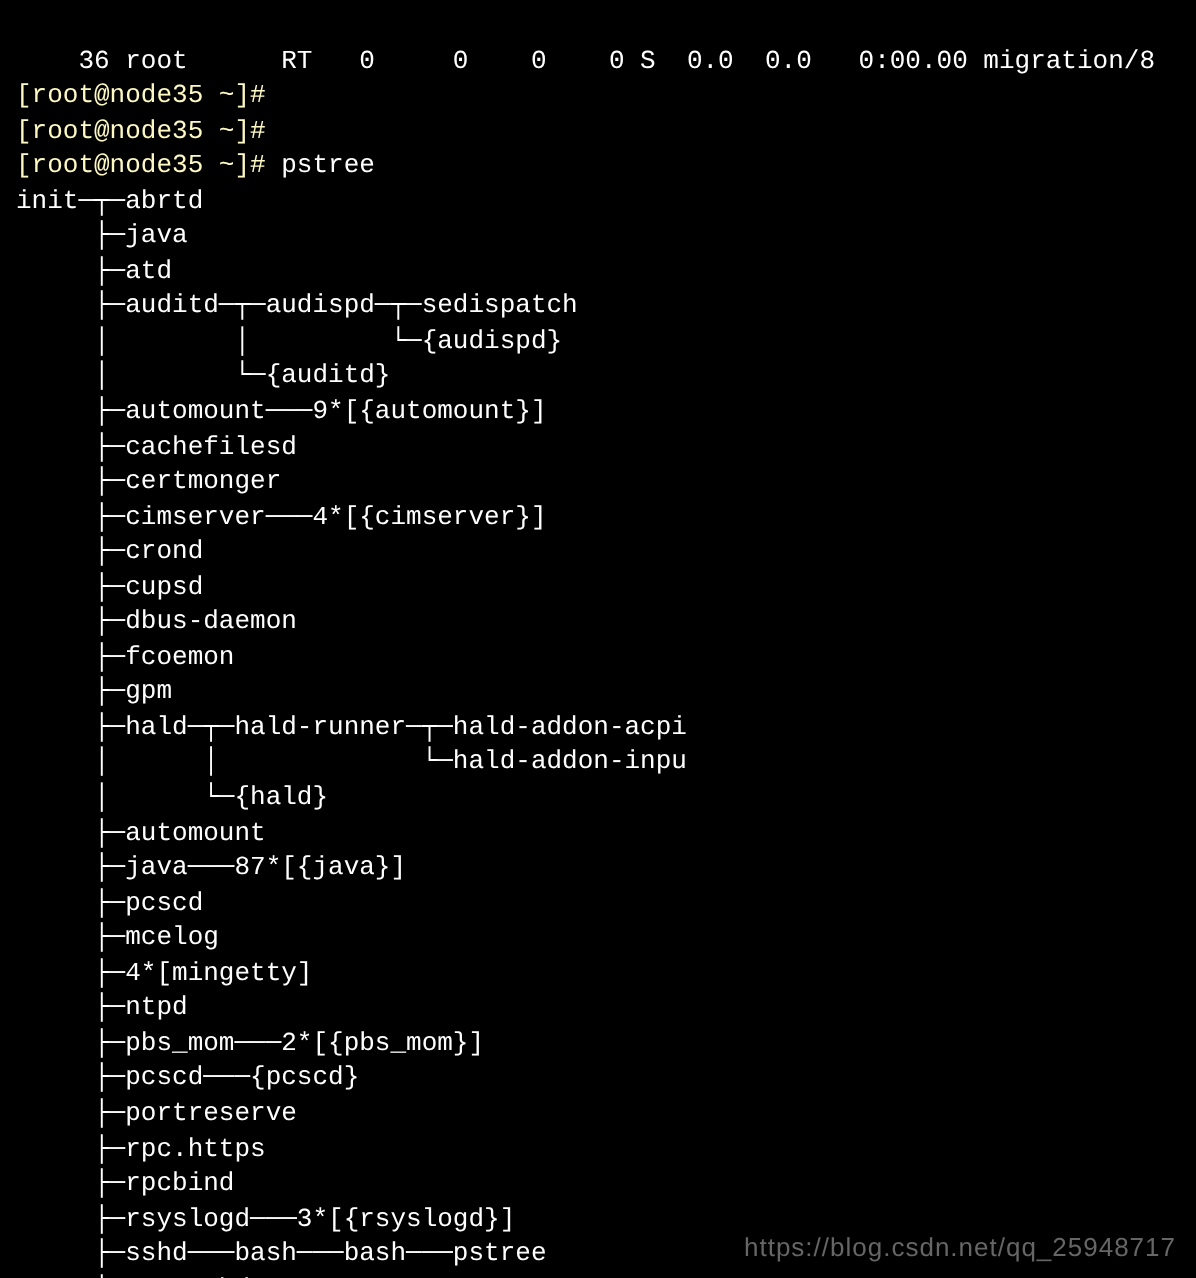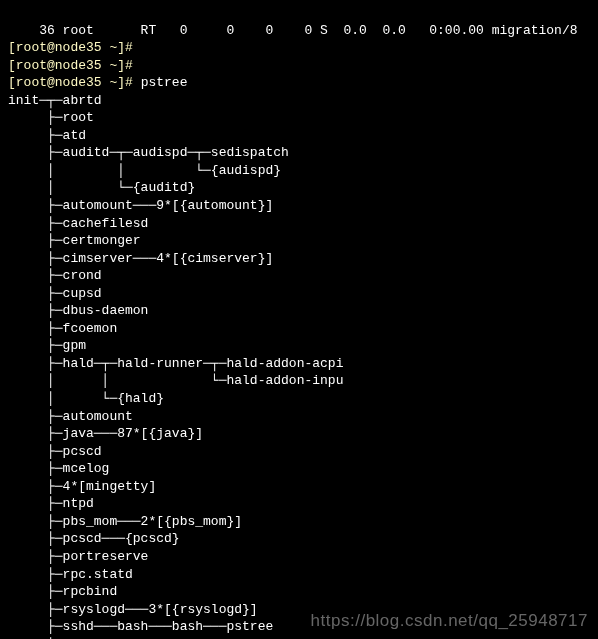--- a/index.html
+++ b/index.html
@@ -23,35 +23,35 @@
       white-space: pre;
     }
     .prompt {
       color: #fef9c3;
     }
     .watermark {
       position: absolute;
       bottom: 6px;
       right: 10px;
       color: #666666;
-      font-size: 17px;
+      font-size: 13px;
       font-family: sans-serif;
       letter-spacing: 0.5px;
     }
   </style>
 </head>
 <body>
 
 <div class="terminal">
 <span>    36 root      RT   0     0    0    0 S  0.0  0.0   0:00.00 migration/8</span>
 <span class="prompt">[root@node35 ~]# </span>
 <span class="prompt">[root@node35 ~]# </span>
 <span class="prompt">[root@node35 ~]# </span><span>pstree</span>
 <span>init─┬─abrtd</span>
-<span>     ├─root</span>
+<span>     ├─java</span>
 <span>     ├─atd</span>
 <span>     ├─auditd─┬─audispd─┬─sedispatch</span>
 <span>     │        │         └─{audispd}</span>
 <span>     │        └─{auditd}</span>
 <span>     ├─automount───9*[{automount}]</span>
 <span>     ├─cachefilesd</span>
 <span>     ├─certmonger</span>
 <span>     ├─cimserver───4*[{cimserver}]</span>
 <span>     ├─crond</span>
 <span>     ├─cupsd</span>
@@ -63,21 +63,21 @@
 <span>     │      └─{hald}</span>
 <span>     ├─automount</span>
 <span>     ├─java───87*[{java}]</span>
 <span>     ├─pcscd</span>
 <span>     ├─mcelog</span>
 <span>     ├─4*[mingetty]</span>
 <span>     ├─ntpd</span>
 <span>     ├─pbs_mom───2*[{pbs_mom}]</span>
 <span>     ├─pcscd───{pcscd}</span>
 <span>     ├─portreserve</span>
-<span>     ├─rpc.statd</span>
+<span>     ├─rpc.https</span>
 <span>     ├─rpcbind</span>
 <span>     ├─rsyslogd───3*[{rsyslogd}]</span>
 <span>     ├─sshd───bash───bash───pstree</span>
 <span>     ├─trqauthd</span>
 
 
 
 </div>
 
 <div class="watermark">https://blog.csdn.net/qq_25948717</div>

